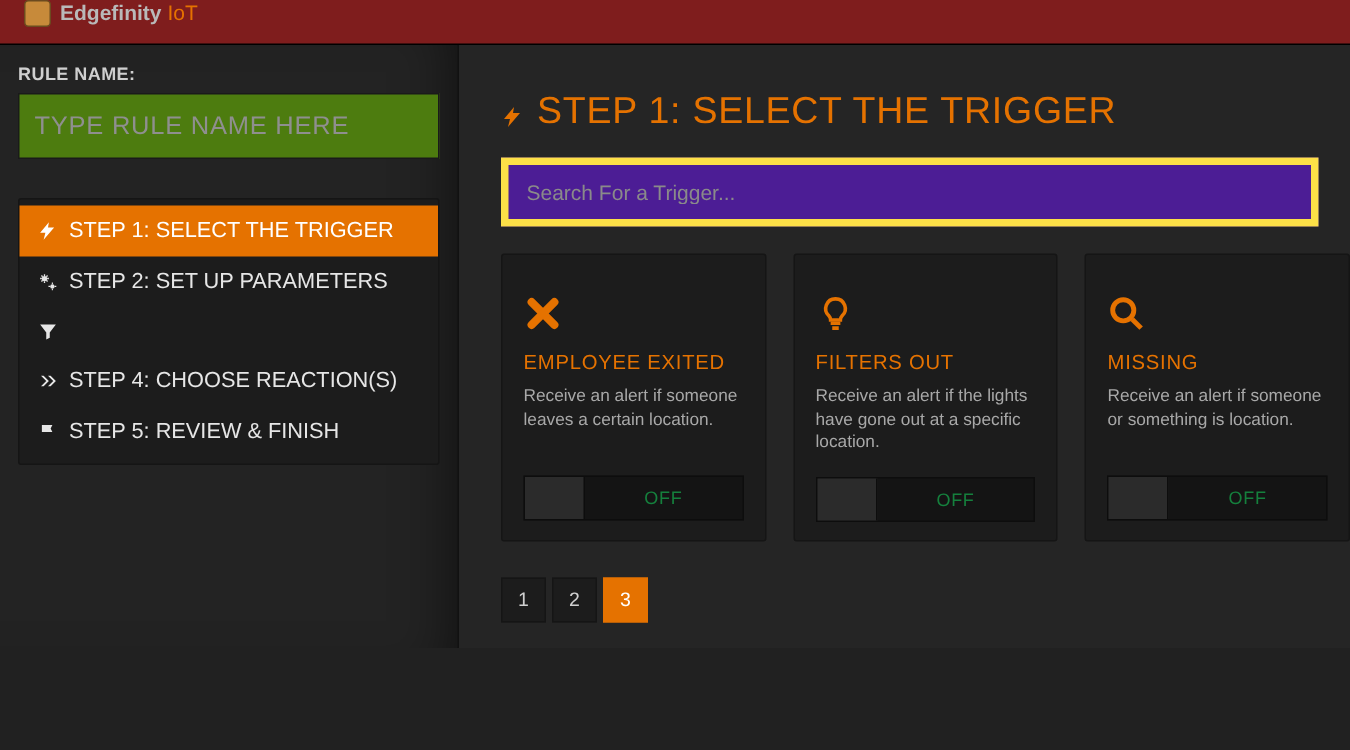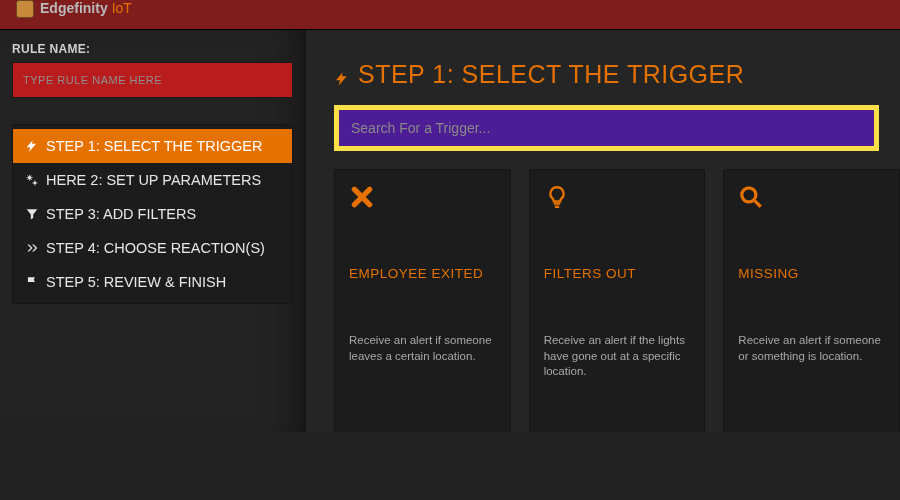--- a/index.html
+++ b/index.html
@@ -32,24 +32,24 @@
     width: 306px;
     background: #232323;
     border-right: 1.5px solid #111;
     padding: 12px 12px 0 12px;
     box-shadow: inset -30px 0 40px -30px rgba(0,0,0,0.6);
   }
   .rule-label { font-size: 12px; font-weight: 700; color: #cfcfcf; letter-spacing: .3px; }
   .rule-input {
     width: 100%;
     margin-top: 6px;
-    background: #b91c1c;
+    background: #4d7c0f;
     border: 1px solid #1a1a1a;
     color: #cfcfcf;
-    font-size: 11px;
+    font-size: 17px;
     padding: 11px 10px;
     font-family: inherit;
   }
   .rule-input::placeholder { color: #8f8f8f; letter-spacing: .5px; }
 
   .steps {
     margin-top: 26px;
     background: #1c1c1c;
     border: 1px solid #151515;
     border-radius: 2px;
@@ -101,22 +101,22 @@
 
   .cards {
     margin-top: 18px;
     display: flex; gap: 18px;
   }
   .card {
     width: 185px;
     background: #1c1c1c;
     border: 1px solid #151515;
     border-radius: 2px;
-    padding: 14px 14px 12px 14px;
-    display: flex; flex-direction: column; gap: 44px;
+    padding: 26px 14px 12px 14px;
+    display: flex; flex-direction: column;
   }
   .card-icon { height: 30px; color: #e57200; margin-bottom: 8px; }
   .card-icon svg { width: 26px; height: 26px; }
   .card-title { color: #e57200; font-size: 13.5px; font-weight: 400; letter-spacing: .5px; margin-bottom: 8px; }
   .card-desc { color: #a8a8a8; font-size: 11.5px; line-height: 1.35; min-height: 46px; }
   .toggle-row {
     margin-top: 14px;
     display: flex; align-items: center;
     background: #141414;
     border: 1px solid #0d0d0d;
@@ -177,29 +177,28 @@
       </div>
       <div class="step-item">
         <span class="step-icon">
           <svg viewBox="0 0 24 24" fill="currentColor">
               <circle cx="8" cy="8" r="3"></circle>
               <path d="M8 3v2M8 11v2M3 8h2M11 8h2M4.5 4.5l1.4 1.4M10.1 10.1l1.4 1.4M11.5 4.5l-1.4 1.4M5.9 10.1l-1.4 1.4" stroke="currentColor" stroke-width="1.5"></path>
               <circle cx="17" cy="17" r="2.5"></circle>
               <path d="M17 12.5v2M17 19.5v2M12.5 17h2M19.5 17h2" stroke="currentColor" stroke-width="1.3"></path>
             </svg>
         </span>
-        <span>HERE 2: SET UP PARAMETERS</span>
+        <span>STEP 2: SET UP PARAMETERS</span>
       </div>
       <div class="step-item">
         <span class="step-icon">
           <svg viewBox="0 0 24 24" fill="currentColor">
               <path d="M3 4h18l-7 9v6l-4 2v-8L3 4z"></path>
             </svg>
         </span>
-        <span>STEP 3: ADD FILTERS</span>
       </div>
       <div class="step-item">
         <span class="step-icon">
           <svg viewBox="0 0 24 24" fill="currentColor">
               <path d="M4 6l6 6-6 6 3 0 6-6-6-6zM12 6l6 6-6 6 3 0 6-6-6-6z"></path>
             </svg>
         </span>
         <span>STEP 4: CHOOSE REACTION(S)</span>
       </div>
       <div class="step-item">

